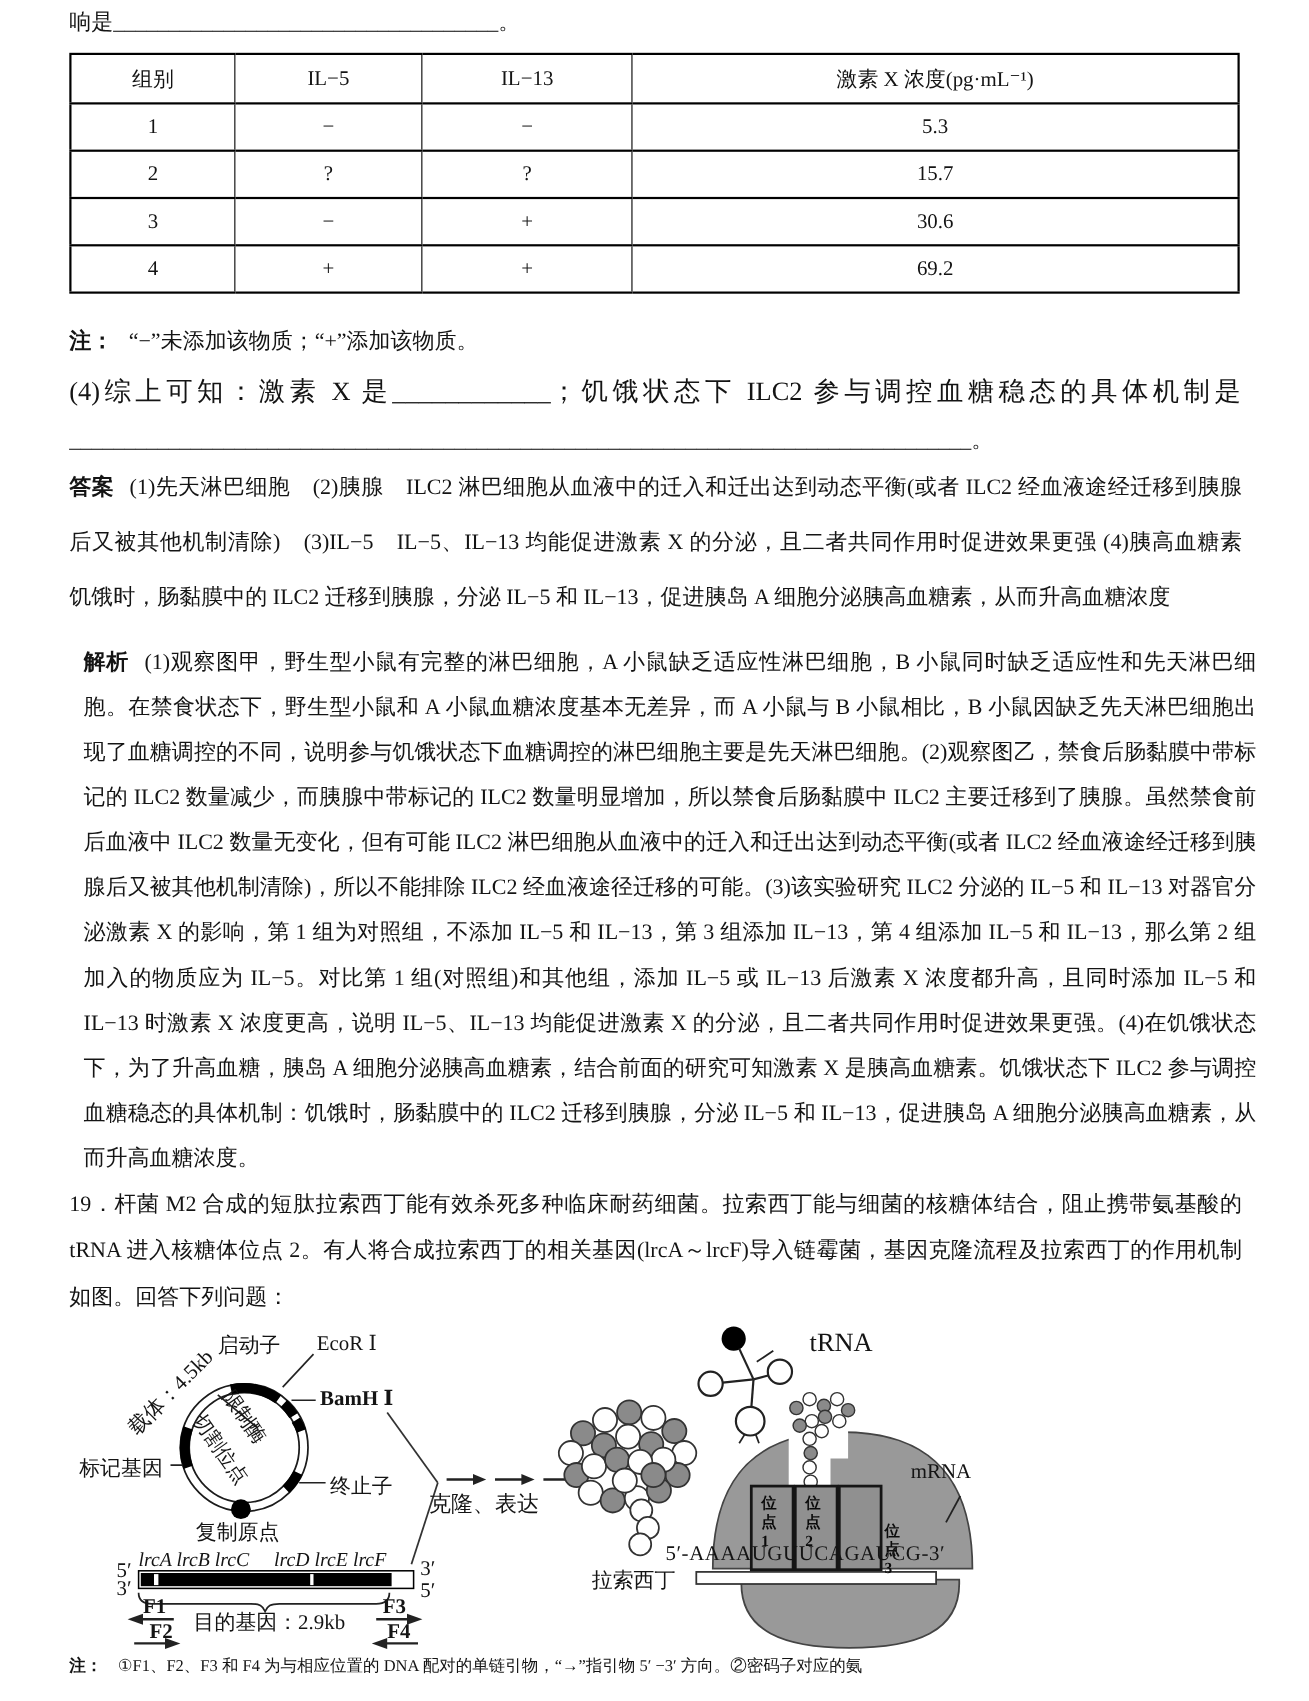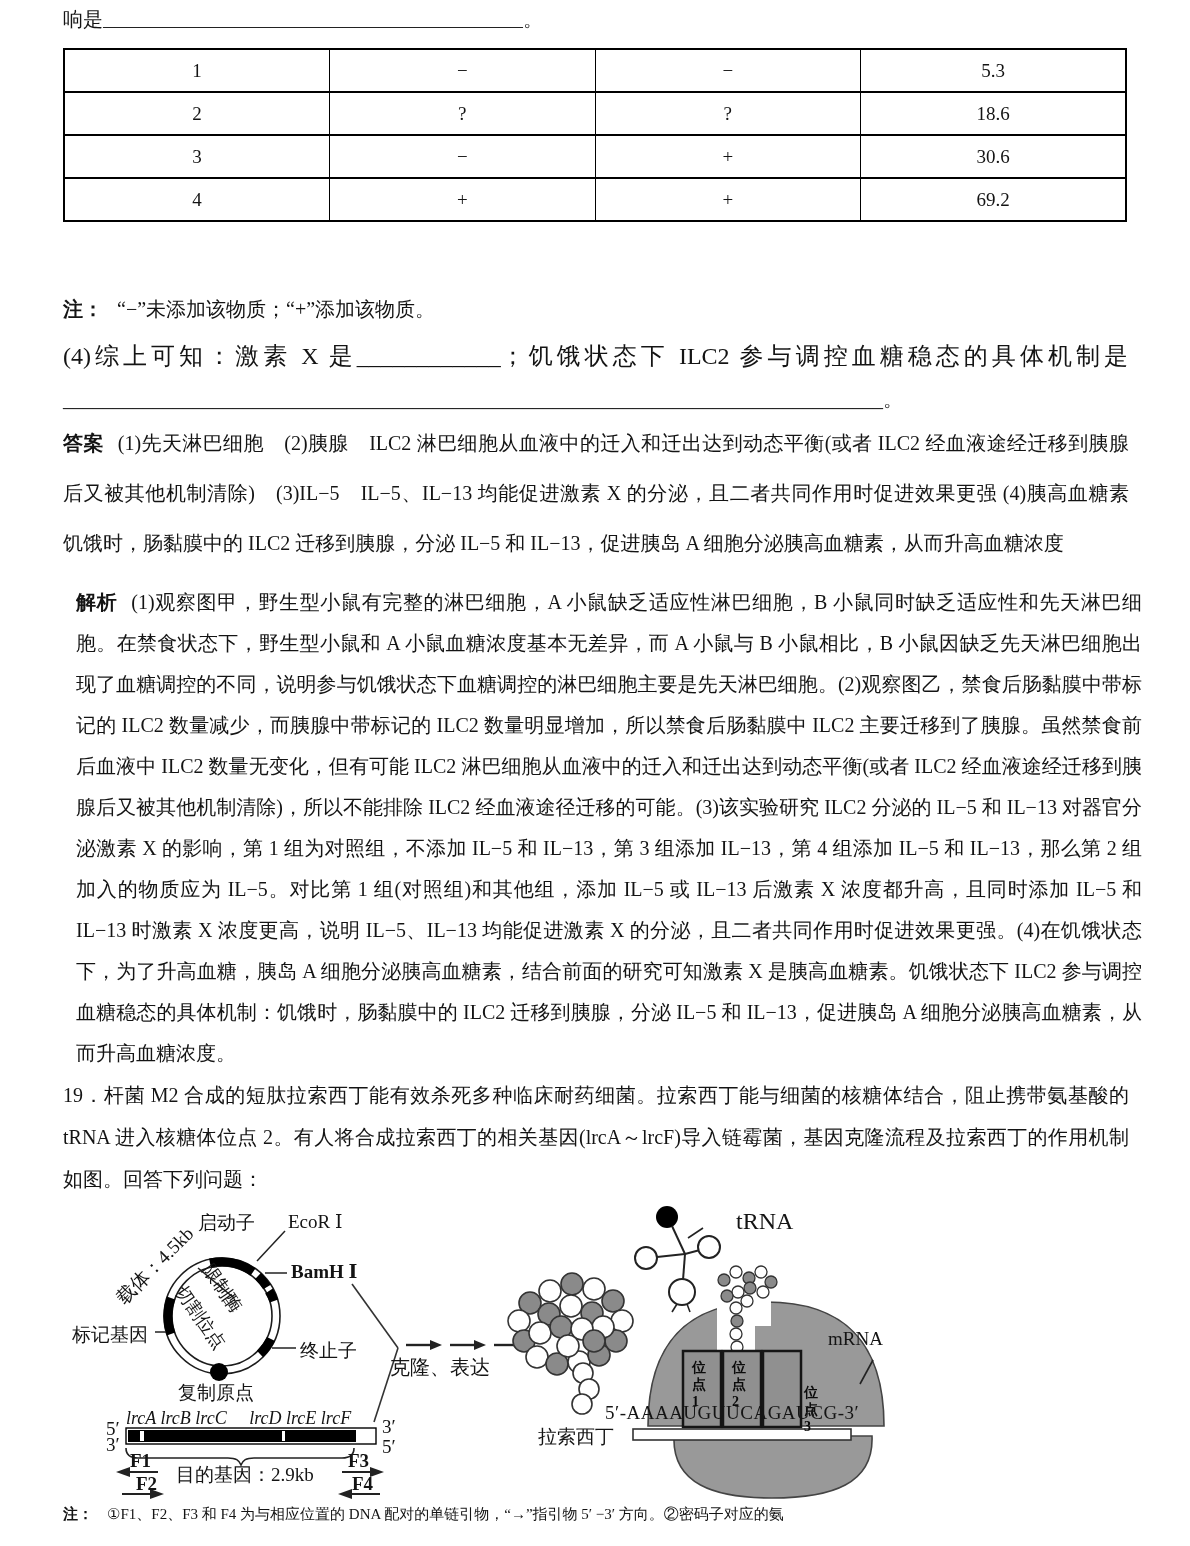--- a/index.html
+++ b/index.html
@@ -7,21 +7,21 @@
     width:1190px;height:1546px;background:#ffffff;color:#141414;
     font-family:"Liberation Serif","DejaVu Serif",serif;
     position:relative;overflow:hidden;
   }
   .abs{position:absolute;}
   .flow{font-size:20px;line-height:50px;text-align:justify;}
   .blabel{font-weight:bold;margin-right:14px;}
   .blank{letter-spacing:0;white-space:nowrap;}
 
   
-  #line1{left:63px;top:6px;width:1065px;font-size:20px;font-family:Liberation Mono, monospace;}
+  #line1{left:63px;top:6px;width:1065px;font-size:20px;}
 
   
   #grouptable{left:63px;top:48px;width:1064px;border-collapse:collapse;table-layout:fixed;}
   #grouptable td{border:1.6px solid #000;text-align:center;font-size:19px;padding:0;height:41px;}
   #grouptable tr.hdr td{height:43px;}
   #grouptable td{border-top-width:2.6px;border-bottom-width:2.6px;}
   #grouptable{border:2.6px solid #000;}
   .c1{width:14%;} .c2{width:16%;} .c3{width:18%;} .c4{width:52%;}
   .pm{font-size:22px;}
 
@@ -44,31 +44,37 @@
   .prm{font-size:17px;font-weight:bold;}
   .ital{font-style:italic;}
 </style>
 </head>
 <body>
 
 <div class="abs" id="line1"><span>响是</span><span class="blank">___________________________________</span><span>。</span></div>
 
 <table class="abs" id="grouptable">
   <tbody>
+      <tr class="hdr">
+    <td class="c1">组别</td>
+    <td class="c2">IL−5</td>
+    <td class="c3">IL−13</td>
+    <td class="c4">激素 X 浓度(pg·mL⁻¹)</td>
+  </tr>
   <tr>
     <td>1</td>
     <td class="pm">−</td>
     <td class="pm">−</td>
     <td>5.3</td>
   </tr>
   <tr>
     <td>2</td>
     <td class="pm">?</td>
     <td class="pm">?</td>
-    <td>18.6</td>
+    <td>15.7</td>
   </tr>
   <tr>
     <td>3</td>
     <td class="pm">−</td>
     <td class="pm">+</td>
     <td>30.6</td>
   </tr>
   <tr>
     <td>4</td>
     <td class="pm">+</td>

